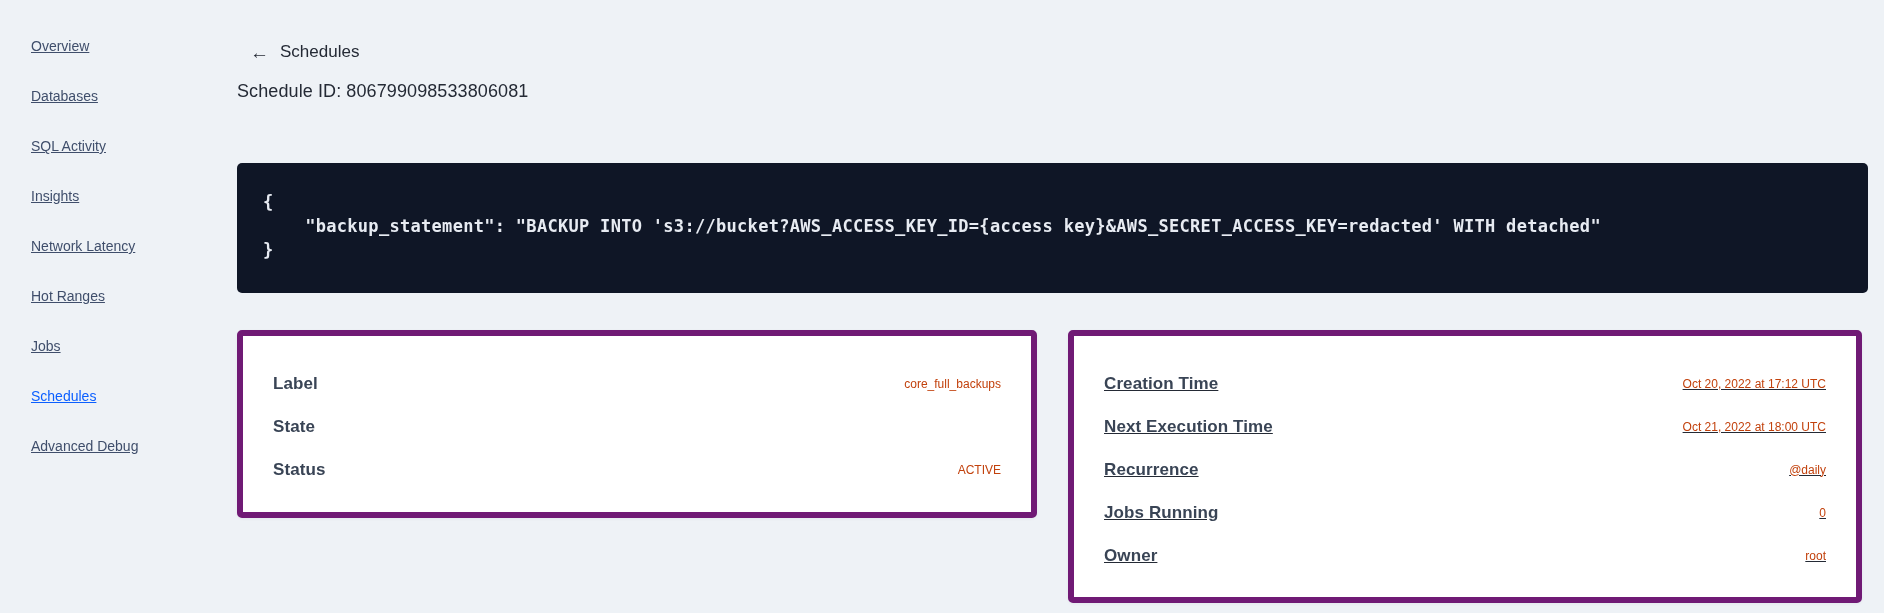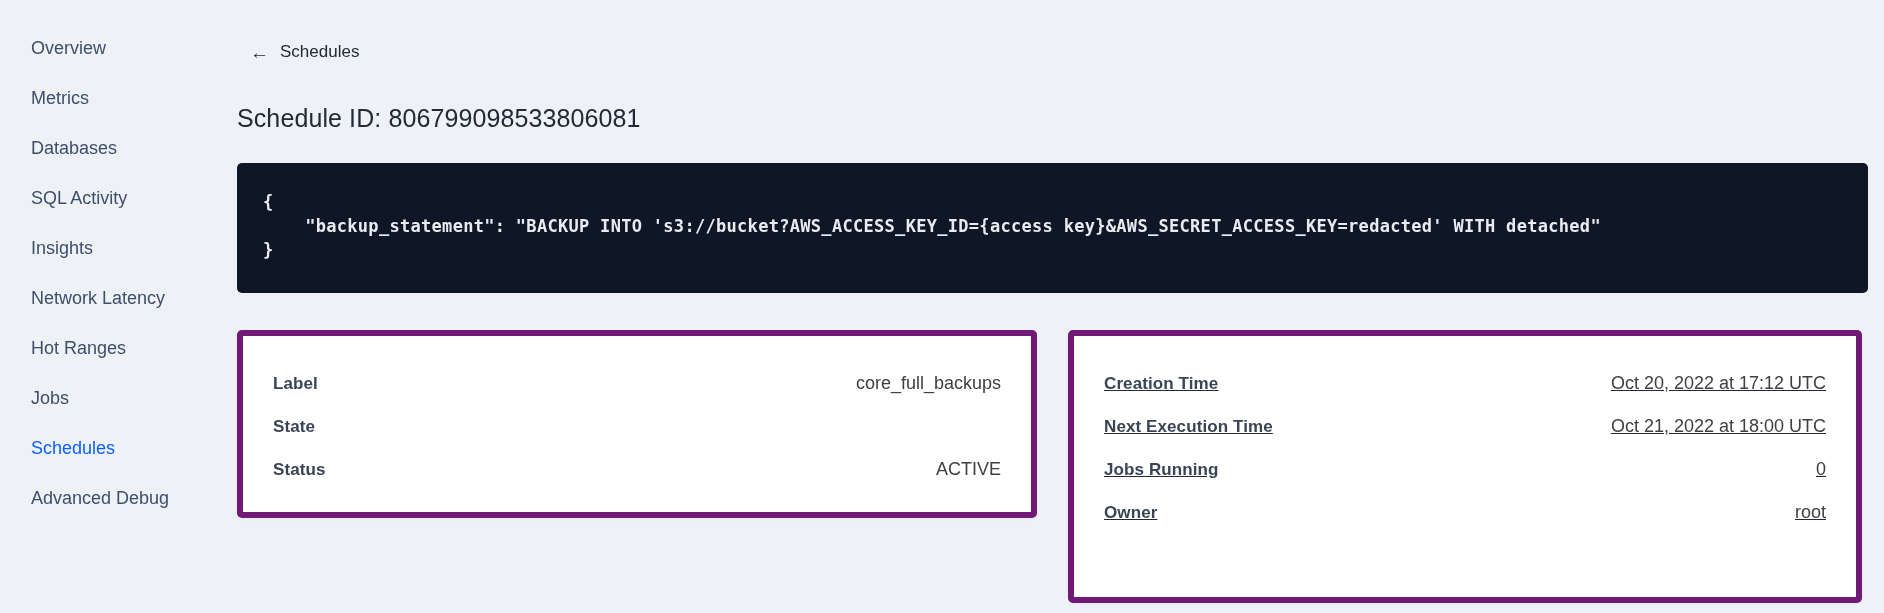--- a/index.html
+++ b/index.html
@@ -12,37 +12,37 @@
   }
   .app { position: relative; width: 1884px; height: 613px; background: #eef2f6; }
 
   
   .sidebar {
     position: absolute; left: 0; top: 0; width: 210px; height: 613px;
     padding: 38px 0 0 31px;
   }
   .nav-item {
     height: 50px; display: flex; align-items: flex-start;
-    font-size: 18px; color: #3f4e6b; cursor: pointer; white-space: nowrap;
+    font-size: 14px; color: #3f4e6b; cursor: pointer; white-space: nowrap; text-decoration: underline;
   }
   .nav-item.active { color: #0b5fff; }
 
   
   .main { position: absolute; left: 237px; top: 0; width: 1631px; }
 
   .backlink {
     position: absolute; left: 13px; top: 42px;
     display: flex; align-items: center; gap: 11px;
     font-size: 17px; color: #242a35; cursor: pointer;
   }
   .backlink .arrow { font-size: 19px; line-height: 1; color: #242a35; }
 
   .page-title {
-    position: absolute; left: 0; top: 104px;
-    font-size: 25px; font-weight: 500; color: #242a35; letter-spacing: 0.1px;
+    position: absolute; left: 0; top: 81px;
+    font-size: 18px; font-weight: 500; color: #242a35; letter-spacing: 0.1px;
   }
 
   .code-box {
     position: absolute; left: 0; top: 163px; width: 1631px; height: 130px;
     background: #0f1626; border-radius: 5px;
     padding: 27px 26px;
     overflow: hidden;
   }
   .code-box pre {
     font-family: "DejaVu Sans Mono", "Liberation Mono", monospace;
@@ -57,30 +57,29 @@
     box-shadow: 0 1px 3px rgba(60, 80, 110, 0.06);
     padding: 26px 30px 0 30px;
   }
   .card.left  { left: 0;    width: 800px; height: 188px; }
   .card.right { left: 831px; width: 794px; height: 273px; text-decoration: underline; }
 
   .detail-row {
     height: 43px; display: flex; align-items: center; justify-content: space-between;
   }
   .detail-row .lbl { font-size: 17px; font-weight: 700; color: #394455; letter-spacing: 0.1px; }
-  .detail-row .val { font-size: 18px; font-weight: 400; color: #404040; text-align: right; }
+  .detail-row .val { font-size: 12px; font-weight: 400; color: #c2410c; text-align: right; }
 </style>
 </head>
 <body>
 
 <div class="app">
 
   <nav class="sidebar">
     <div class="nav-item">Overview</div>
-    <div class="nav-item">Metrics</div>
     <div class="nav-item">Databases</div>
     <div class="nav-item">SQL Activity</div>
     <div class="nav-item">Insights</div>
     <div class="nav-item">Network Latency</div>
     <div class="nav-item">Hot Ranges</div>
     <div class="nav-item">Jobs</div>
     <div class="nav-item active">Schedules</div>
     <div class="nav-item">Advanced Debug</div>
   </nav>
 
@@ -117,20 +116,24 @@
     <section class="card right">
       <div class="detail-row">
         <span class="lbl">Creation Time</span>
         <span class="val">Oct 20, 2022 at 17:12 UTC</span>
       </div>
       <div class="detail-row">
         <span class="lbl">Next Execution Time</span>
         <span class="val">Oct 21, 2022 at 18:00 UTC</span>
       </div>
       <div class="detail-row">
+        <span class="lbl">Recurrence</span>
+        <span class="val">@daily</span>
+      </div>
+      <div class="detail-row">
         <span class="lbl">Jobs Running</span>
         <span class="val">0</span>
       </div>
       <div class="detail-row">
         <span class="lbl">Owner</span>
         <span class="val">root</span>
       </div>
     </section>
 
   </main>

